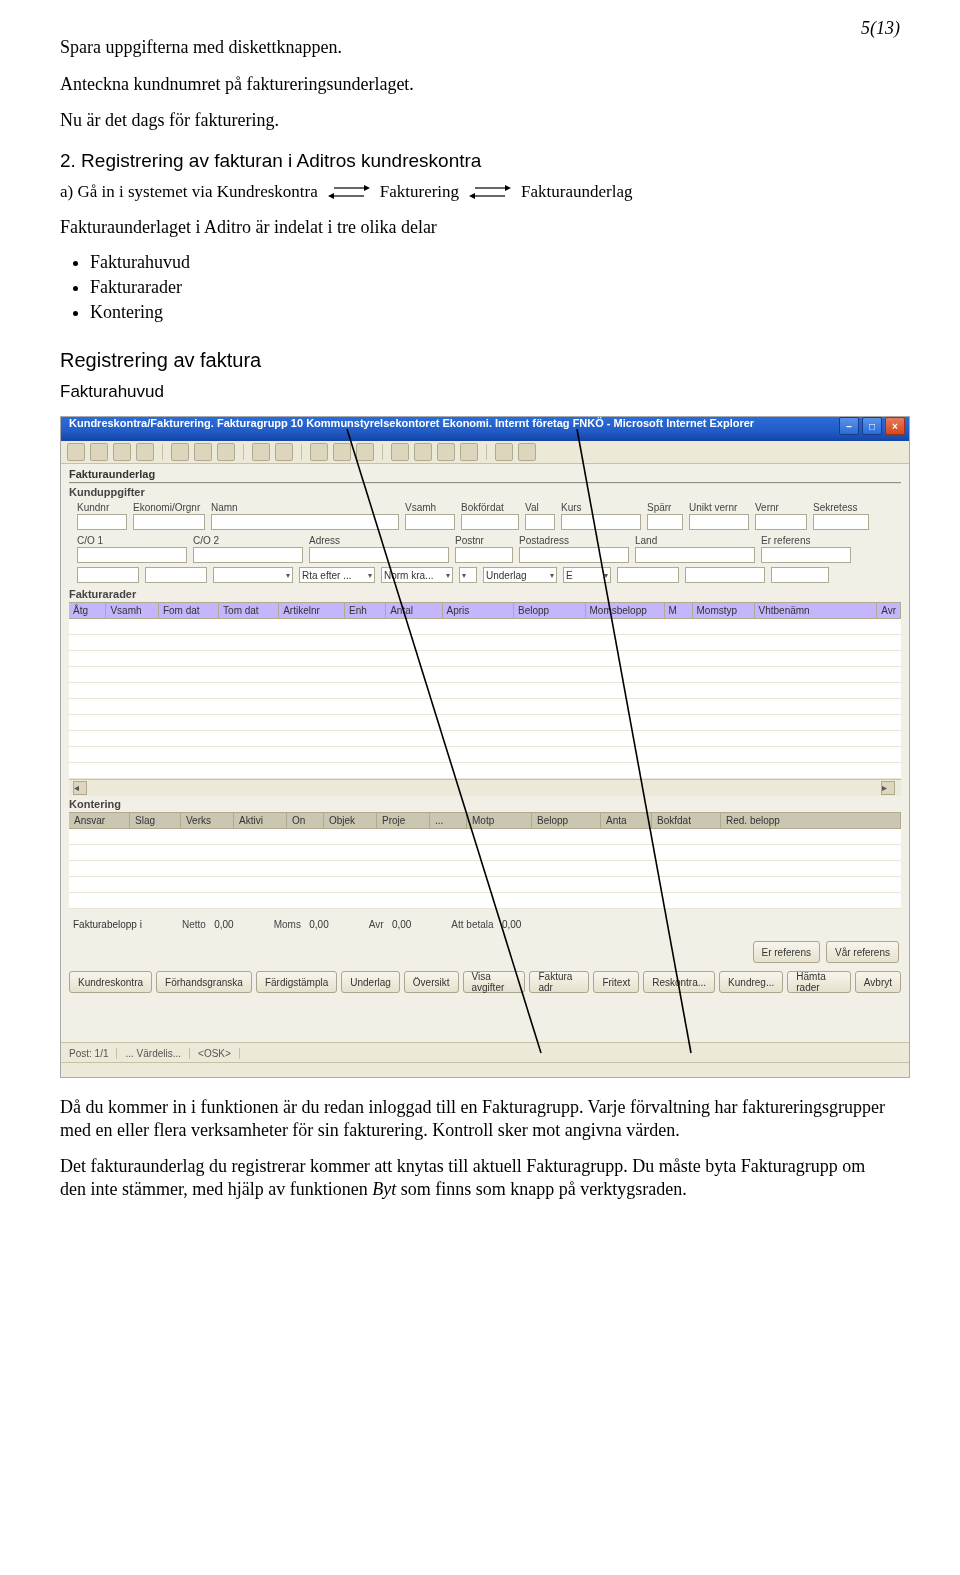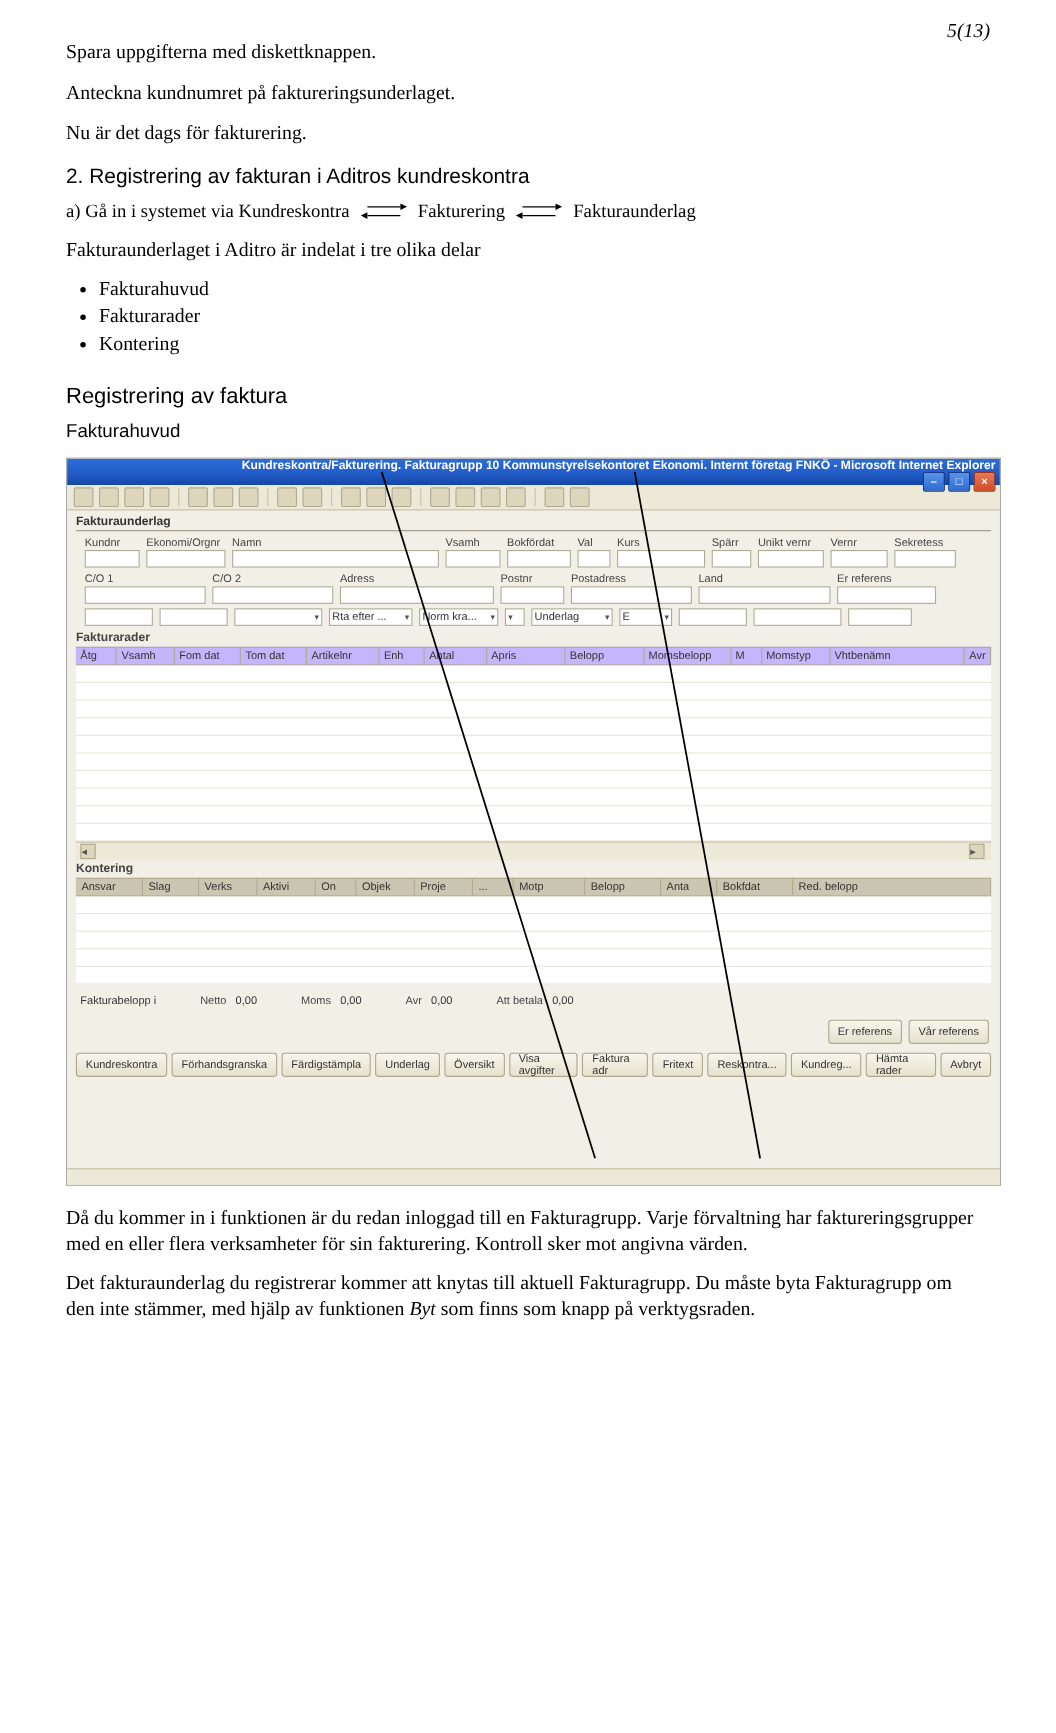--- a/index.html
+++ b/index.html
@@ -28,25 +28,25 @@
     height: 660px;
     background: #f2efe6;
     border: 1px solid #aaa;
     font-family: Tahoma, Arial, sans-serif;
     font-size: 11px;
     color: #333;
     margin: 0 auto 18px auto;
     overflow: hidden;
   }
   .xp-titlebar {
-    display: flex; align-items: flex-end; justify-content: space-between;
+    display: flex; align-items: flex-start; justify-content: space-between;
     height: 24px;
     padding: 0 4px 0 8px;
     background: linear-gradient(#2a6dd9, #225bc5 60%, #1345a6);
-    color: #fff; font-weight: bold; font-size: 11px; flex-direction: column;
+    color: #fff; font-weight: bold; font-size: 11px;
   }
   .xp-btns { display: flex; gap: 3px; }
   .xp-btn { width: 18px; height: 16px; background: linear-gradient(#5a92e6,#2a6dd9);
             border: 1px solid #1a3a88; border-radius: 2px; display:flex;align-items:center;justify-content:center;color:#fff;font-size:10px;}
   .xp-btn.close { background: linear-gradient(#e87a5a,#d34a1f); border-color:#a33010;}
   .toolbar {
     height: 22px; background:#ece9d8; border-bottom:1px solid #c7c1a9;
     display:flex; align-items:center; gap:5px; padding:0 6px; font-size:12px; color:#333;
   }
   .tb-ic { width:16px; height:16px; background:#ddd6bc; border:1px solid #b0aa8f; border-radius:2px;}
@@ -155,20 +155,21 @@
     <div class="tb-ic"></div>
     <div class="tb-sep"></div>
     <div class="tb-ic"></div>
     <div class="tb-ic"></div>
   </div>
 
   <div class="section-label">Fakturaunderlag</div>
   <hr class="hr-line">
 
   <div class="fs">
+    <div class="fs-title">Kunduppgifter</div>
     <div class="lbl-row">
       <span class="lbl" style="width:50px">Kundnr</span>
       <span class="lbl" style="width:72px">Ekonomi/Orgnr</span>
       <span class="lbl" style="width:188px">Namn</span>
       <span class="lbl" style="width:50px">Vsamh</span>
       <span class="lbl" style="width:58px">Bokfördat</span>
       <span class="lbl" style="width:30px">Val</span>
       <span class="lbl" style="width:80px">Kurs</span>
       <span class="lbl" style="width:36px">Spärr</span>
       <span class="lbl" style="width:60px">Unikt vernr</span>
@@ -324,19 +325,24 @@
     <div class="ui-btn">Översikt</div>
     <div class="ui-btn">Visa avgifter</div>
     <div class="ui-btn">Faktura adr</div>
     <div class="ui-btn">Fritext</div>
     <div class="ui-btn">Reskontra...</div>
     <div class="ui-btn">Kundreg...</div>
     <div class="ui-btn">Hämta rader</div>
     <div class="ui-btn">Avbryt</div>
   </div>
 
+  <div class="statusbar">
+    <div>Post: 1/1</div>
+    <div>... Värdelis...</div>
+    <div>&lt;OSK&gt;</div>
+  </div>
   <div class="bottomscroll"></div>
 </div>
 
 <p class="para">Då du kommer in i funktionen är du redan inloggad till en Fakturagrupp. Varje förvaltning har faktureringsgrupper med en eller flera verksamheter för sin fakturering. Kontroll sker mot angivna värden.</p>
 <p class="para">
   <span>Det fakturaunderlag du registrerar kommer att knytas till aktuell Fakturagrupp. Du måste byta Fakturagrupp om den inte stämmer, med hjälp av funktionen </span><i>Byt</i><span> som finns som knapp på verktygsraden.</span>
 </p>
 
 </body></html>

